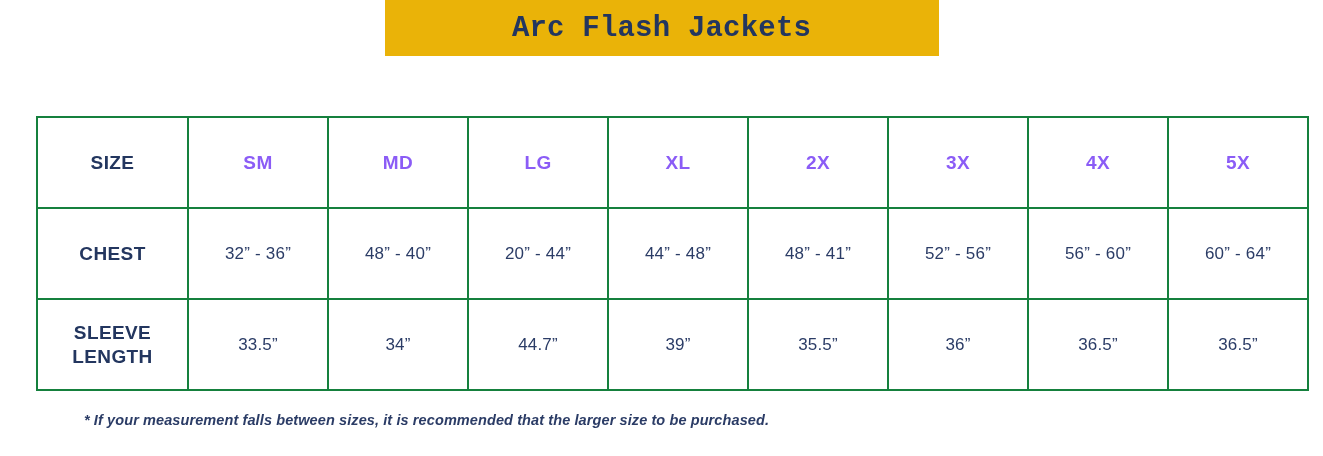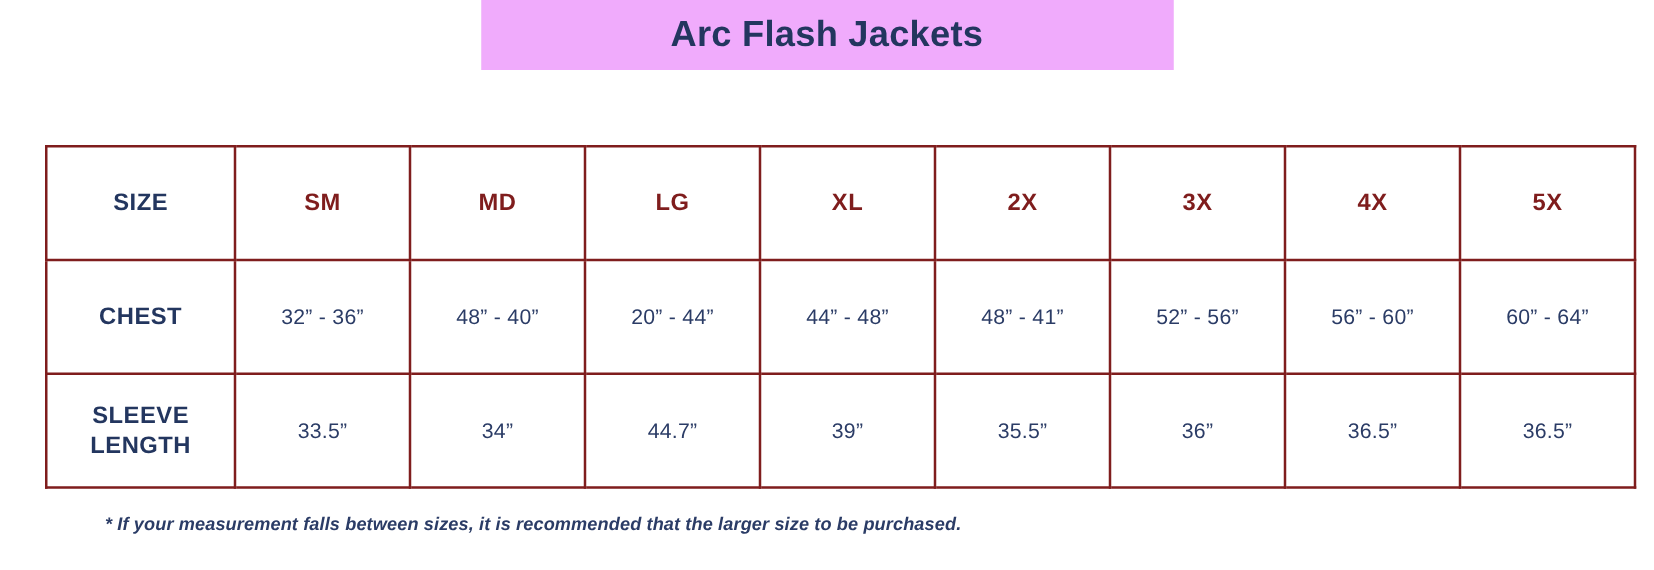--- a/index.html
+++ b/index.html
@@ -27,24 +27,25 @@
     top: 0;
     width: 1323px;
     height: 58px;
     display: flex;
     align-items: flex-start;
     justify-content: center;
   }
   .banner {
     width: 554px;
     height: 56px;
-    background: #f0abfc;
+    background: #eab308;
     display: flex;
     align-items: center;
     justify-content: center;
+    font-family: Liberation Mono, monospace;
   }
   .banner-title {
     color: #23365F;
     font-size: 29px;
     font-weight: bold;
     letter-spacing: 0.2px;
     line-height: 1;
     white-space: nowrap;
   }
 
@@ -56,39 +57,39 @@
     width: 1222px;
     height: 275px;
   }
   table.size-table {
     border-collapse: collapse;
     table-layout: fixed;
     width: 1222px;
     height: 275px;
   }
   table.size-table td {
-    border: 2px solid #7f1d1d;
+    border: 2px solid #15803d;
     text-align: center;
     vertical-align: middle;
     padding: 0 2px;
     background: #ffffff;
   }
   table.size-table tr { height: 91px; }
 
   .col-label { width: 145px; }
   .col-size  { width: 134px; }
 
   .hdr-label {
     color: #23365F;
     font-size: 19px;
     font-weight: bold;
     letter-spacing: 0.4px;
   }
   .hdr-size {
-    color: #7f1d1d;
+    color: #8b5cf6;
     font-size: 19px;
     font-weight: bold;
     letter-spacing: 0.4px;
   }
   .row-label {
     color: #23365F;
     font-size: 19px;
     font-weight: bold;
     letter-spacing: 0.4px;
     line-height: 1.25;

